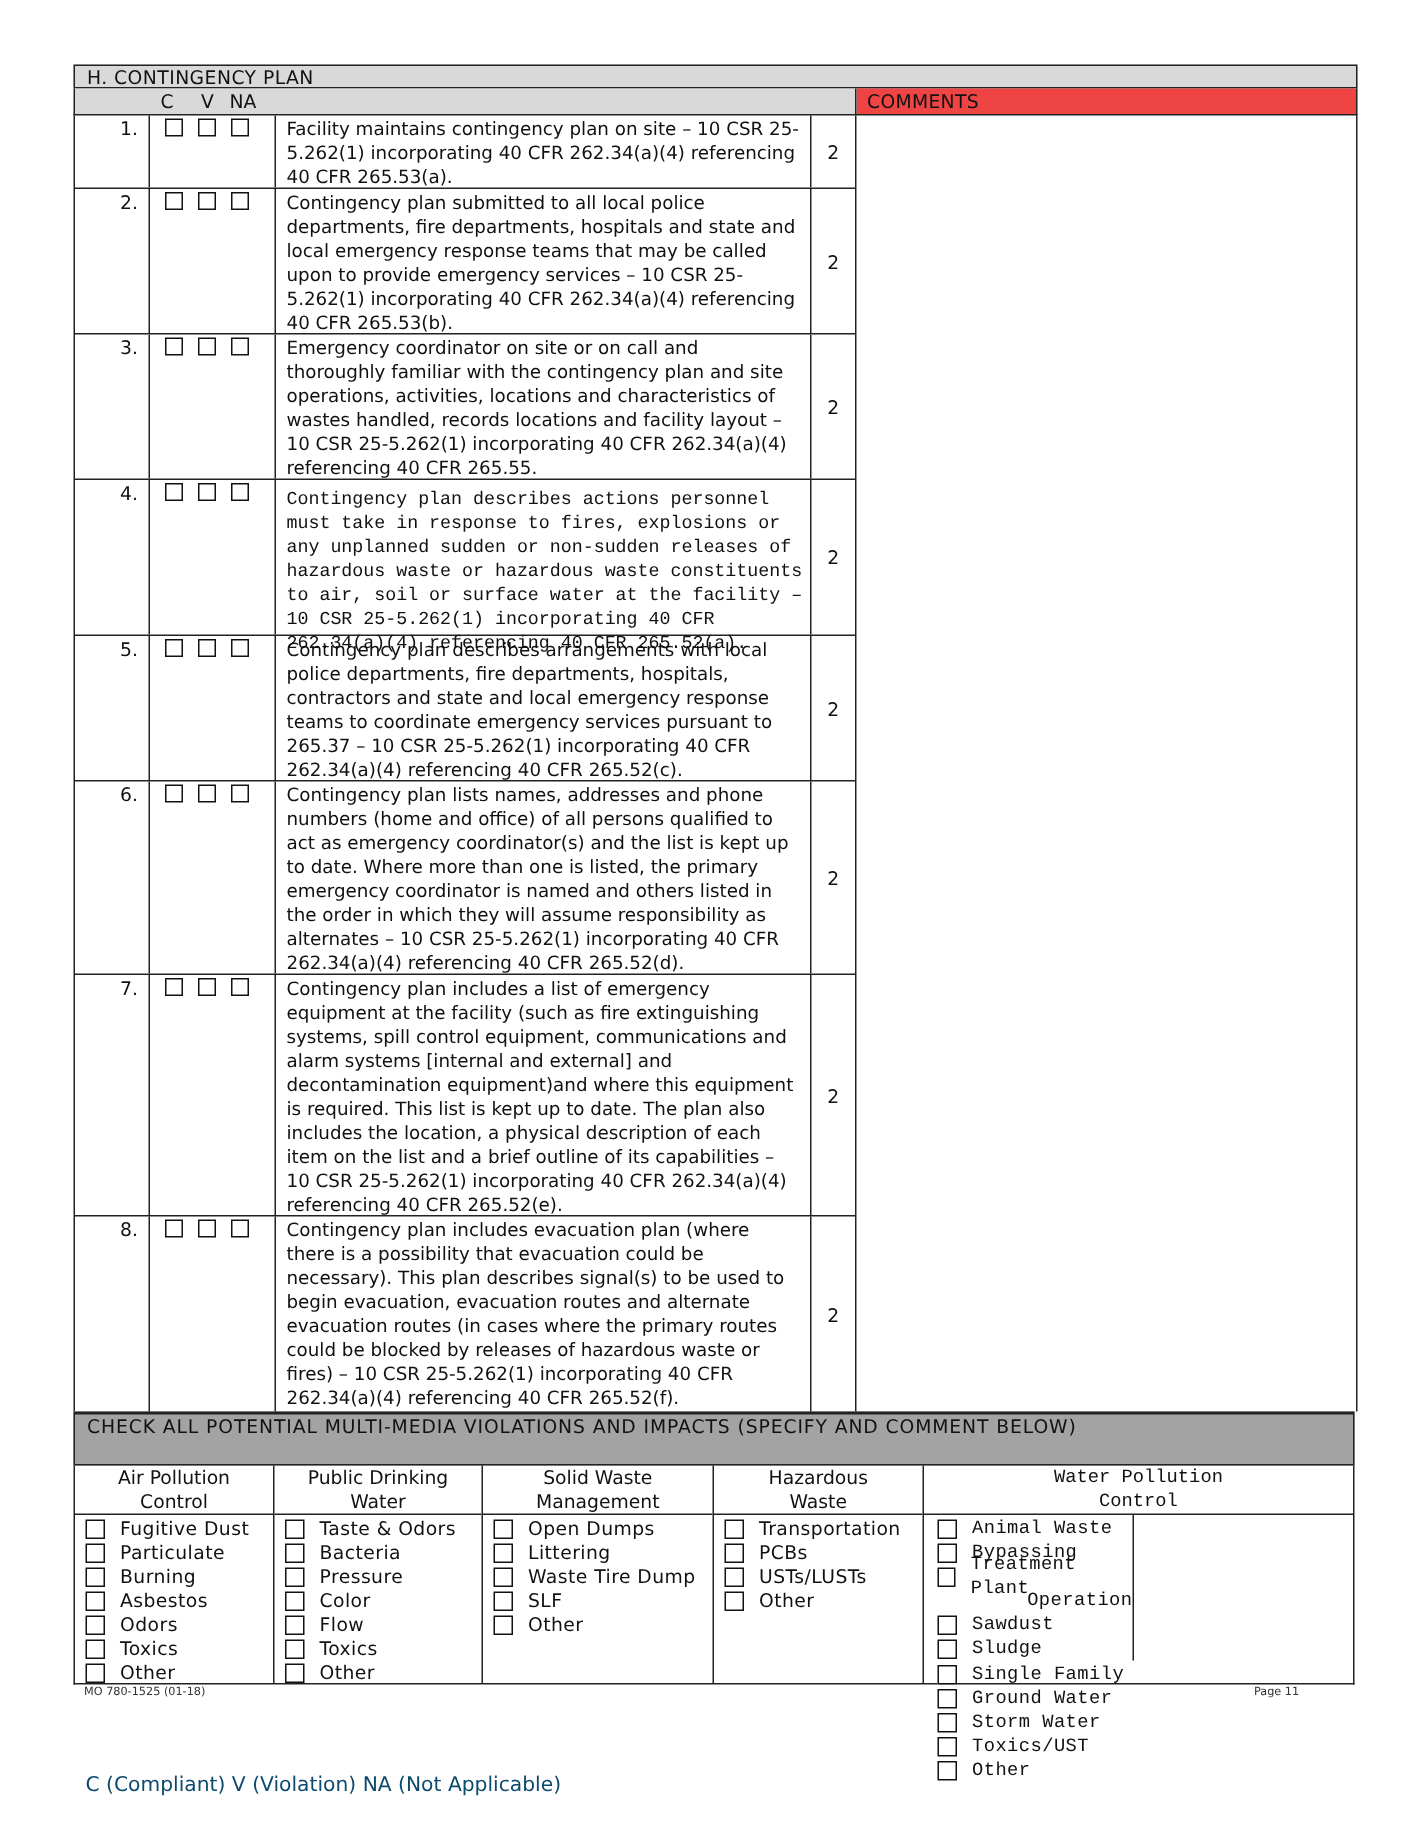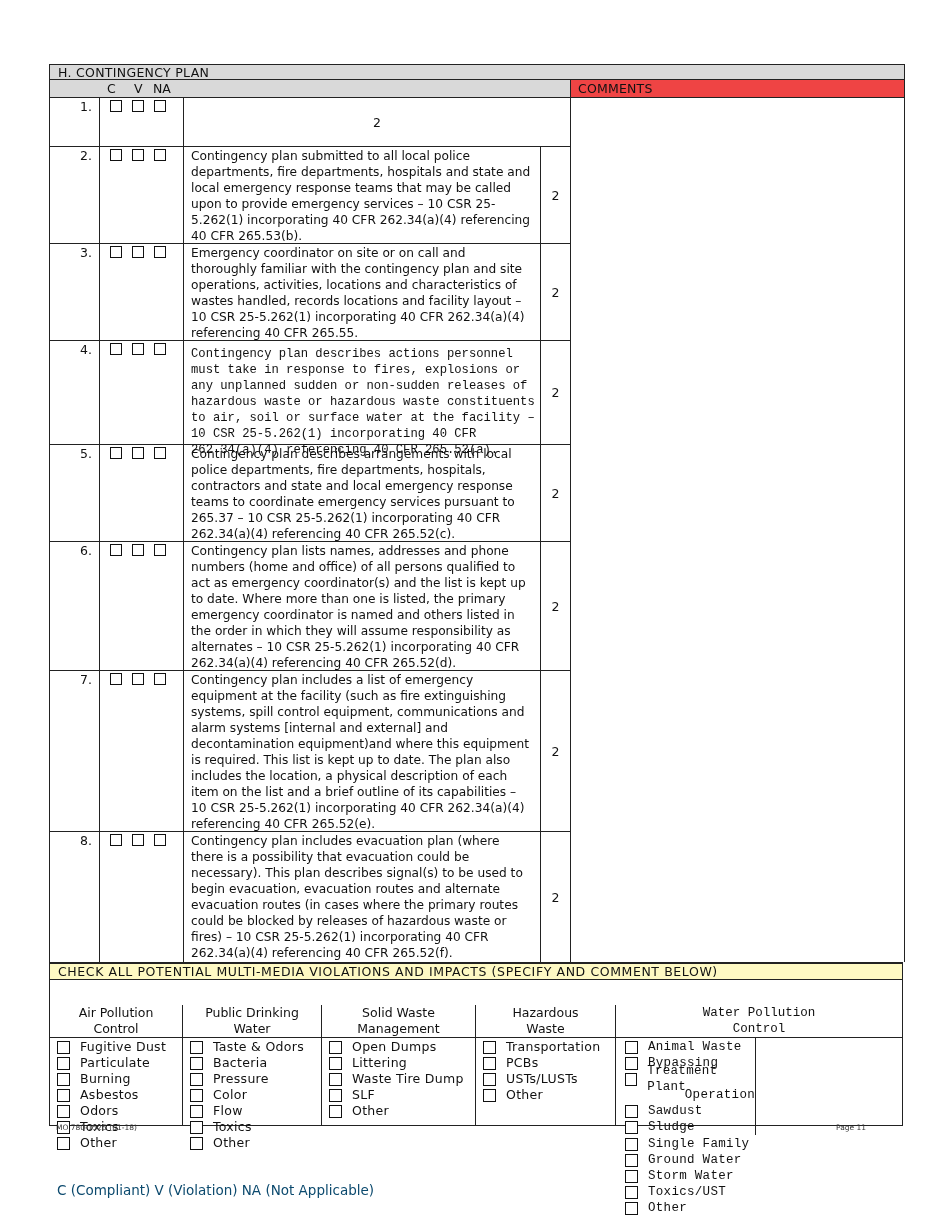--- a/index.html
+++ b/index.html
@@ -1,36 +1,36 @@
 <!DOCTYPE html>
 <html><head>
 <meta charset="utf-8">
 <style>
   html, body { margin:0; padding:0; background:#ffffff; }
   body { width:950px; height:1230px; position:relative; font-family:"DejaVu Sans", sans-serif; color:#111; overflow:hidden; }
-  .sheet { position:absolute; left:49px; top:64px; width:856px; }
+  .sheet { position:absolute; left:49px; top:43px; width:856px; }
   .section-bar { height:16px; background:#d9d9d9; border:1px solid #222; border-bottom:1px solid #222; font-size:12.5px; line-height:16px; padding-left:8px; letter-spacing:0.3px; box-sizing:border-box; }
   .hdr-row { display:flex; height:18px; border-left:1px solid #222; border-right:1px solid #222; border-bottom:1px solid #222; box-sizing:border-box; font-size:12.5px; line-height:18px; }
   .hdr-left { width:520px; background:#d9d9d9; border-right:1px solid #222; position:relative; }
   .hdr-cvna { position:absolute; left:57px; top:0; display:flex; gap:0; }
   .hdr-cvna span { display:inline-block; }
   .hdr-comments { flex:1; background:#ef4444; padding-left:7px; letter-spacing:0.2px; }
   .body-wrap { display:flex; border-left:1px solid #222; border-right:1px solid #222; box-sizing:border-box; }
   .items { width:520px; border-right:1px solid #222; }
   .comments-col { flex:1; }
   .item { display:flex; border-bottom:1px solid #222; box-sizing:border-box; }
   .item:last-child { border-bottom:none; }
   .num { width:50px; border-right:1px solid #222; text-align:right; padding-right:7px; box-sizing:border-box; font-size:12.5px; line-height:16px; padding-top:1px; }
   .boxes { width:84px; border-right:1px solid #222; box-sizing:border-box; display:flex; gap:10px; padding-left:10px; padding-top:2px; }
   .cb { width:12px; height:12px; border:1px solid #111; box-sizing:border-box; background:#fff; display:inline-block; }
   .text { width:357px; border-right:1px solid #222; box-sizing:border-box; font-size:12.2px; line-height:16px; padding:1px 5px 2px 7px; }
   .pts { flex:1; display:flex; align-items:center; justify-content:center; font-size:12.5px; }
-  .mm-bar { height:18px; background:#fef9c3; border:1px solid #222; border-top:2px solid #222; box-sizing:border-box; font-size:12.5px; line-height:15px; padding-left:8px; letter-spacing:0.6px; }
+  .mm-bar { height:36px; background:#a3a3a3; border:1px solid #222; border-top:2px solid #222; box-sizing:border-box; font-size:12.5px; line-height:15px; padding-left:8px; letter-spacing:0.6px; }
   .mm-grid { display:flex; border-left:1px solid #222; border-right:1px solid #222; border-bottom:1px solid #222; box-sizing:border-box; }
-  .mm-col { border-right:1px solid #222; box-sizing:border-box;margin-top:25px; }
+  .mm-col { border-right:1px solid #222; box-sizing:border-box; }
   .mm-col:last-child { border-right:none; }
   .mm-head { height:33px; border-bottom:1px solid #222; text-align:center; font-size:12.5px; line-height:16px; box-sizing:border-box; padding-top:0px; }
   .mm-list { padding:1px 0 0 7px; font-size:12.5px; line-height:16px; }
   .mm-item { display:flex; align-items:center; height:16px; letter-spacing:0.3px; }
   .mm-item .cb { width:13px; height:13px; margin-right:10px; }
   .mm-item.cont { padding-left:30px;justify-content:flex-end; }
   .wpc-sub { display:flex;flex-direction:column; }
   .wpc-sub .mm-sub { box-sizing:border-box; }
   .footer-form { position:absolute; left:56px; top:1123px; font-size:7.5px; color:#333; }
   .footer-page { position:absolute; left:836px; top:1123px; font-size:7.5px; color:#333; }
@@ -55,20 +55,21 @@
   <div class="body-wrap">
     <div class="items">
 
       <div class="item" style="height:49px;">
         <div class="num">1.</div>
         <div class="boxes">
           <span class="cb"></span>
           <span class="cb"></span>
           <span class="cb"></span>
         </div>
+        <div class="text">Facility maintains contingency plan on site – 10 CSR 25-5.262(1) incorporating 40 CFR 262.34(a)(4) referencing 40 CFR 265.53(a).</div>
         <div class="pts">2</div>
       </div>
 
       <div class="item" style="height:97px;">
         <div class="num">2.</div>
         <div class="boxes">
           <span class="cb"></span>
           <span class="cb"></span>
           <span class="cb"></span>
         </div>

